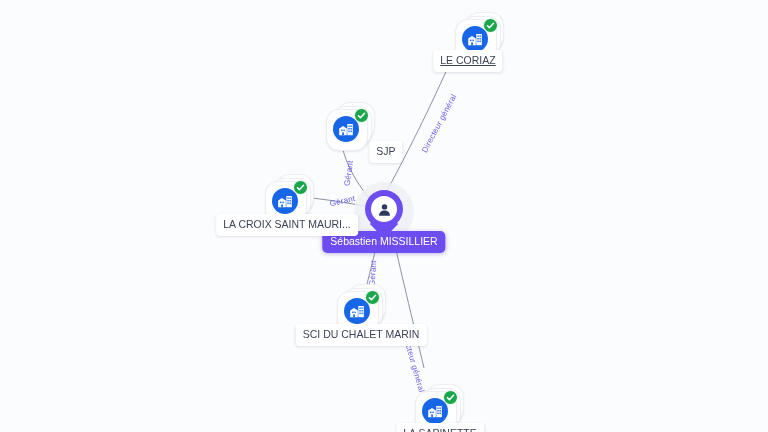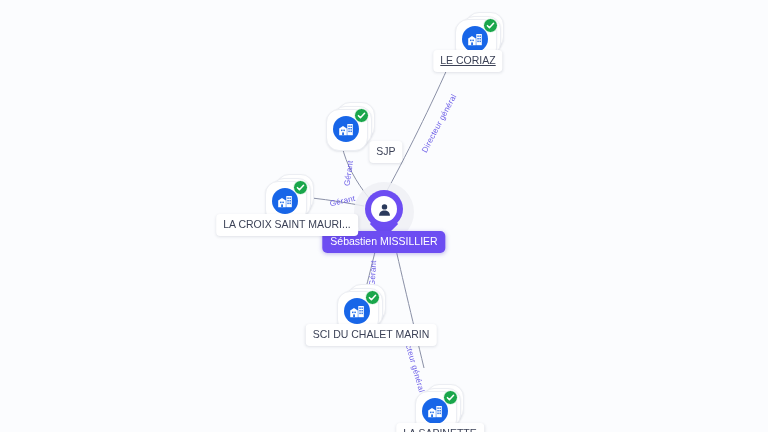--- a/index.html
+++ b/index.html
@@ -296,21 +296,21 @@
               <rect x="4.2" y="11.4" width="1.7" height="2.8" fill="#1866e8"></rect>
             </svg>
           </div>
           <div class="check-badge" style="background: rgb(26, 166, 75);">
             <svg width="9" height="9" viewBox="0 0 10 10">
               <path d="M1.6 5.2 L3.8 7.4 L8.4 2.6" fill="none" stroke="#ffffff" stroke-width="1.7" stroke-linecap="round" stroke-linejoin="round"></path>
             </svg>
           </div>
         </div>
       </div>
-      <div class="node-label" style="left: 371px; top: 324px;">SCI DU CHALET MARIN</div>
+      <div class="node-label" style="left: 361px; top: 324px;">SCI DU CHALET MARIN</div>
       <div class="node" style="left: 440px; top: 408px;">
         <div class="company-stack">
           <div class="card c3"></div>
           <div class="card c2"></div>
           <div class="card c1"></div>
           <div class="disc" style="background: rgb(24, 102, 232);">
             <svg width="16" height="16" viewBox="0 0 16 16">
               <path d="M1.2 14.2 V7.6 L5 4.9 L8.8 7.6 V14.2 Z" fill="#ffffff"></path>
               <rect x="9.3" y="3.0" width="5.5" height="11.2" fill="#ffffff"></rect>
               <rect x="10.4" y="4.4" width="1.3" height="1.5" fill="#1866e8"></rect>

